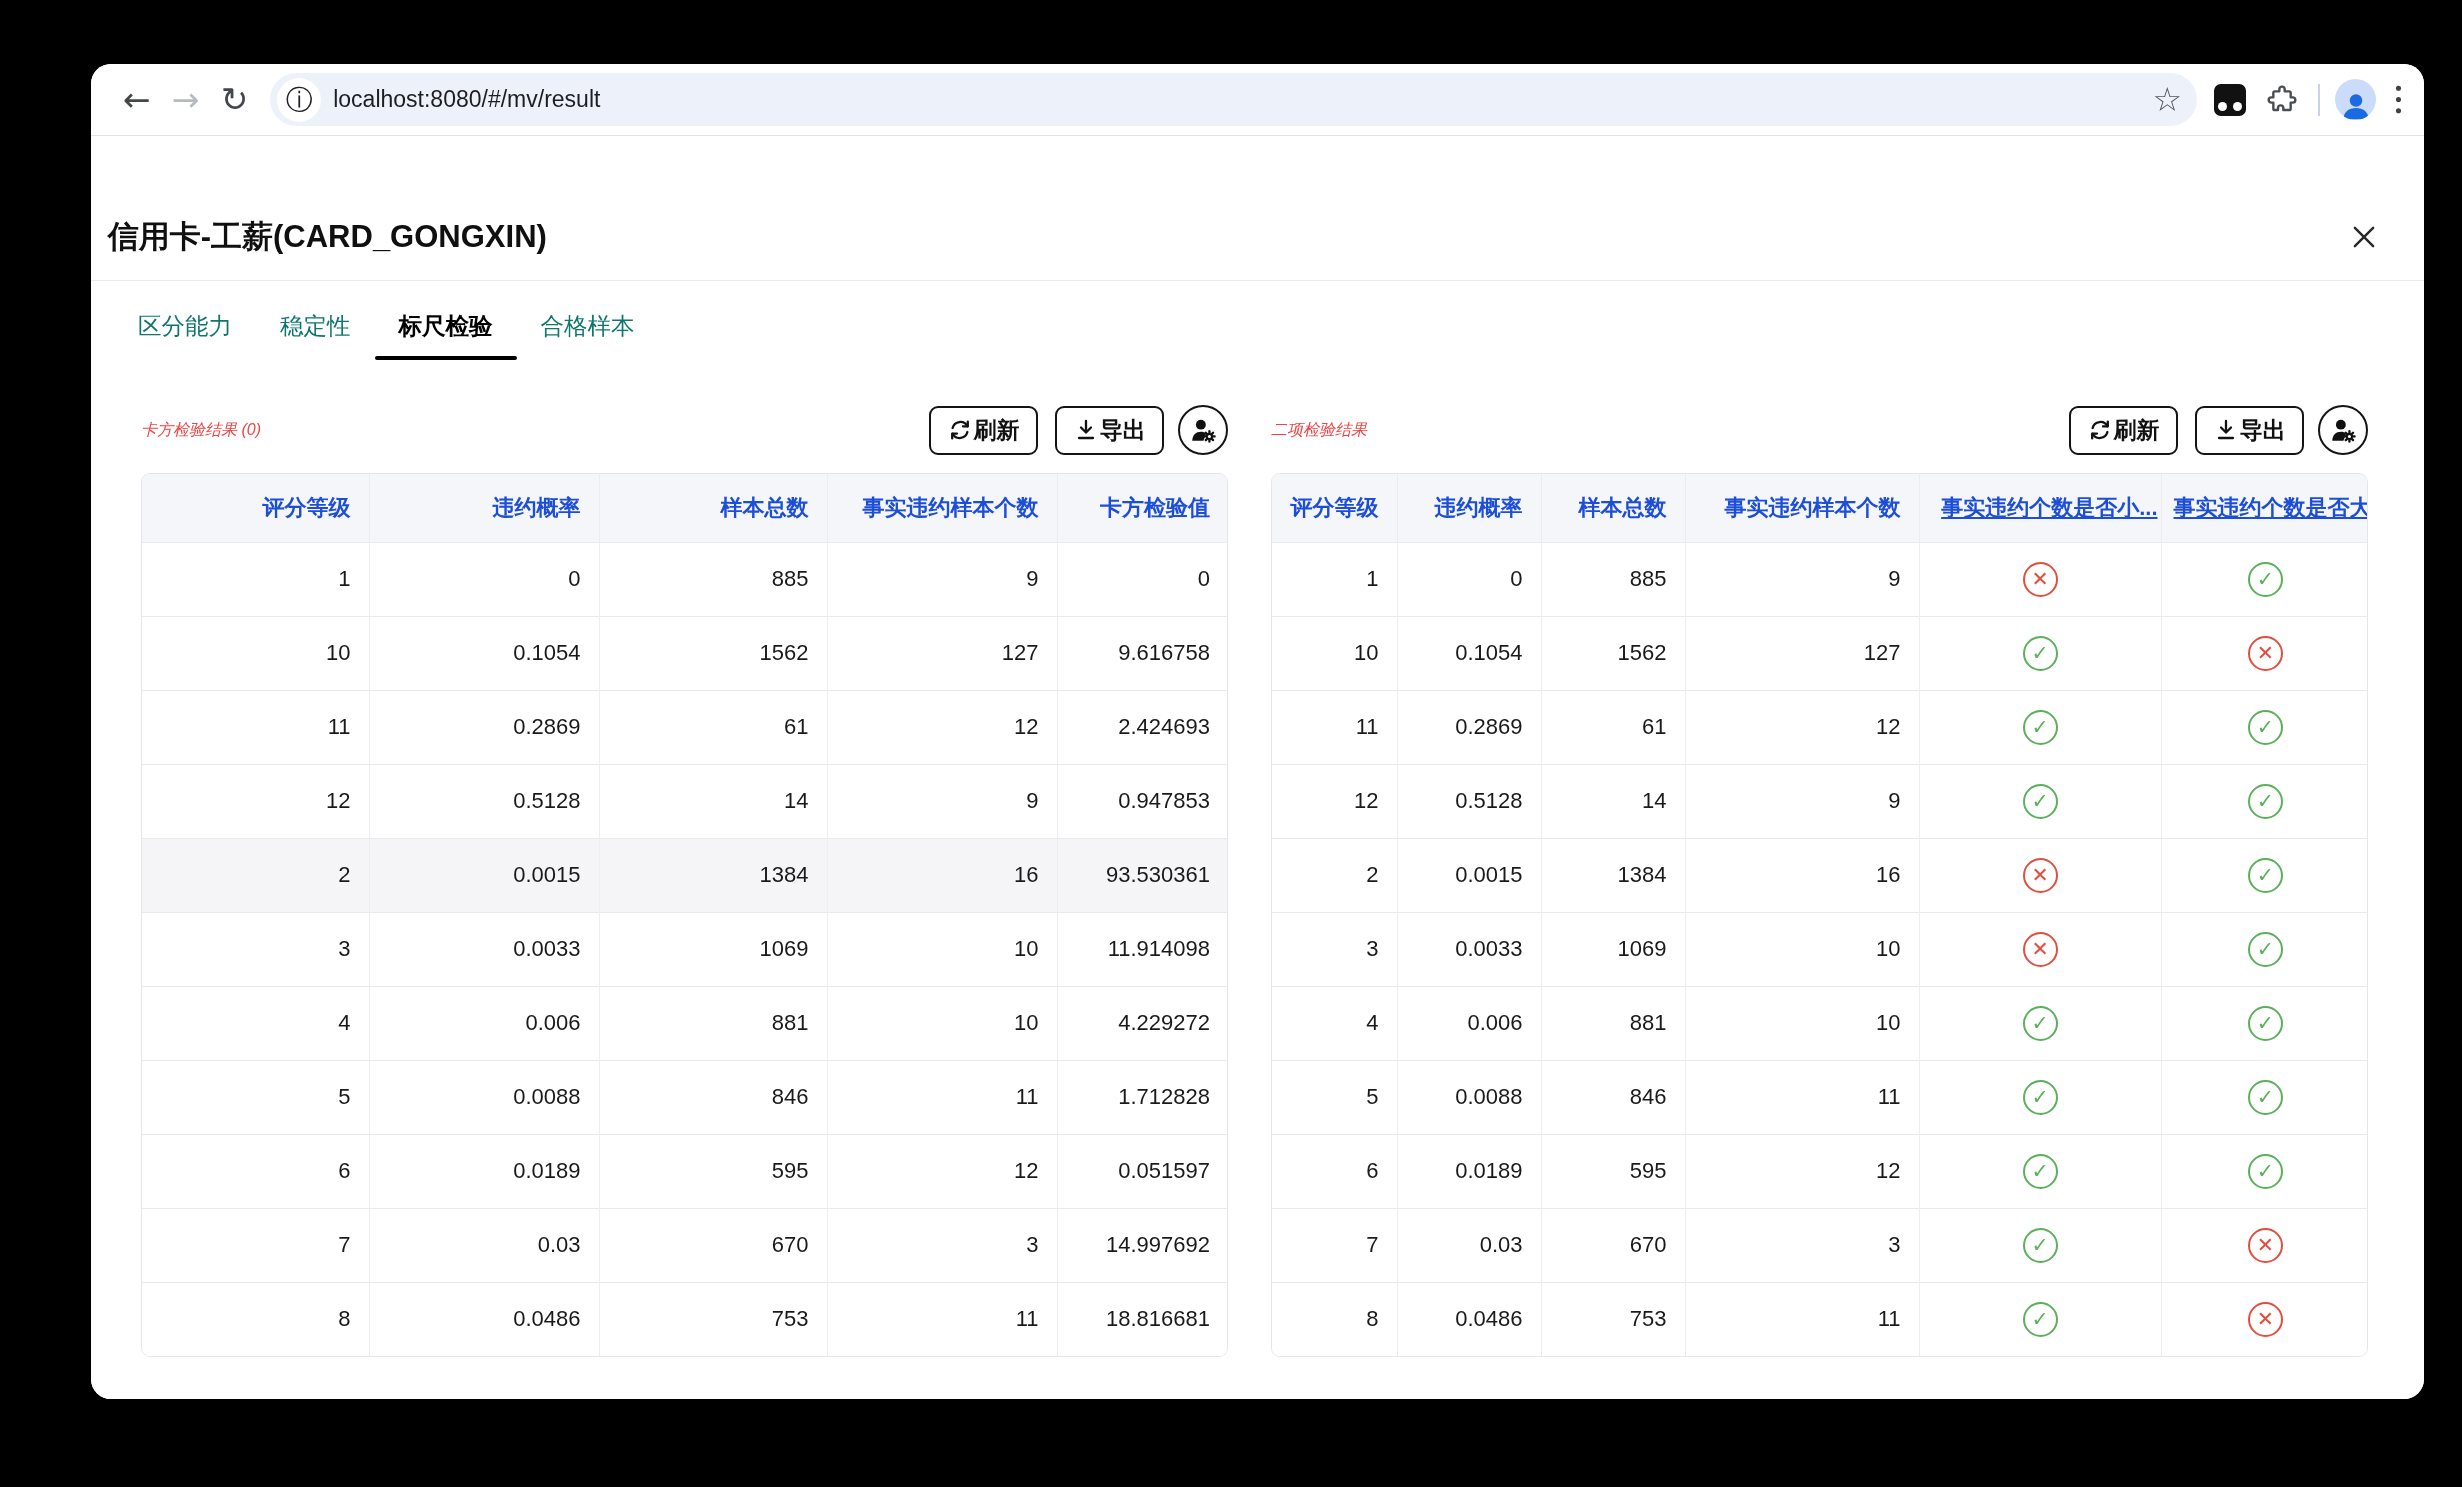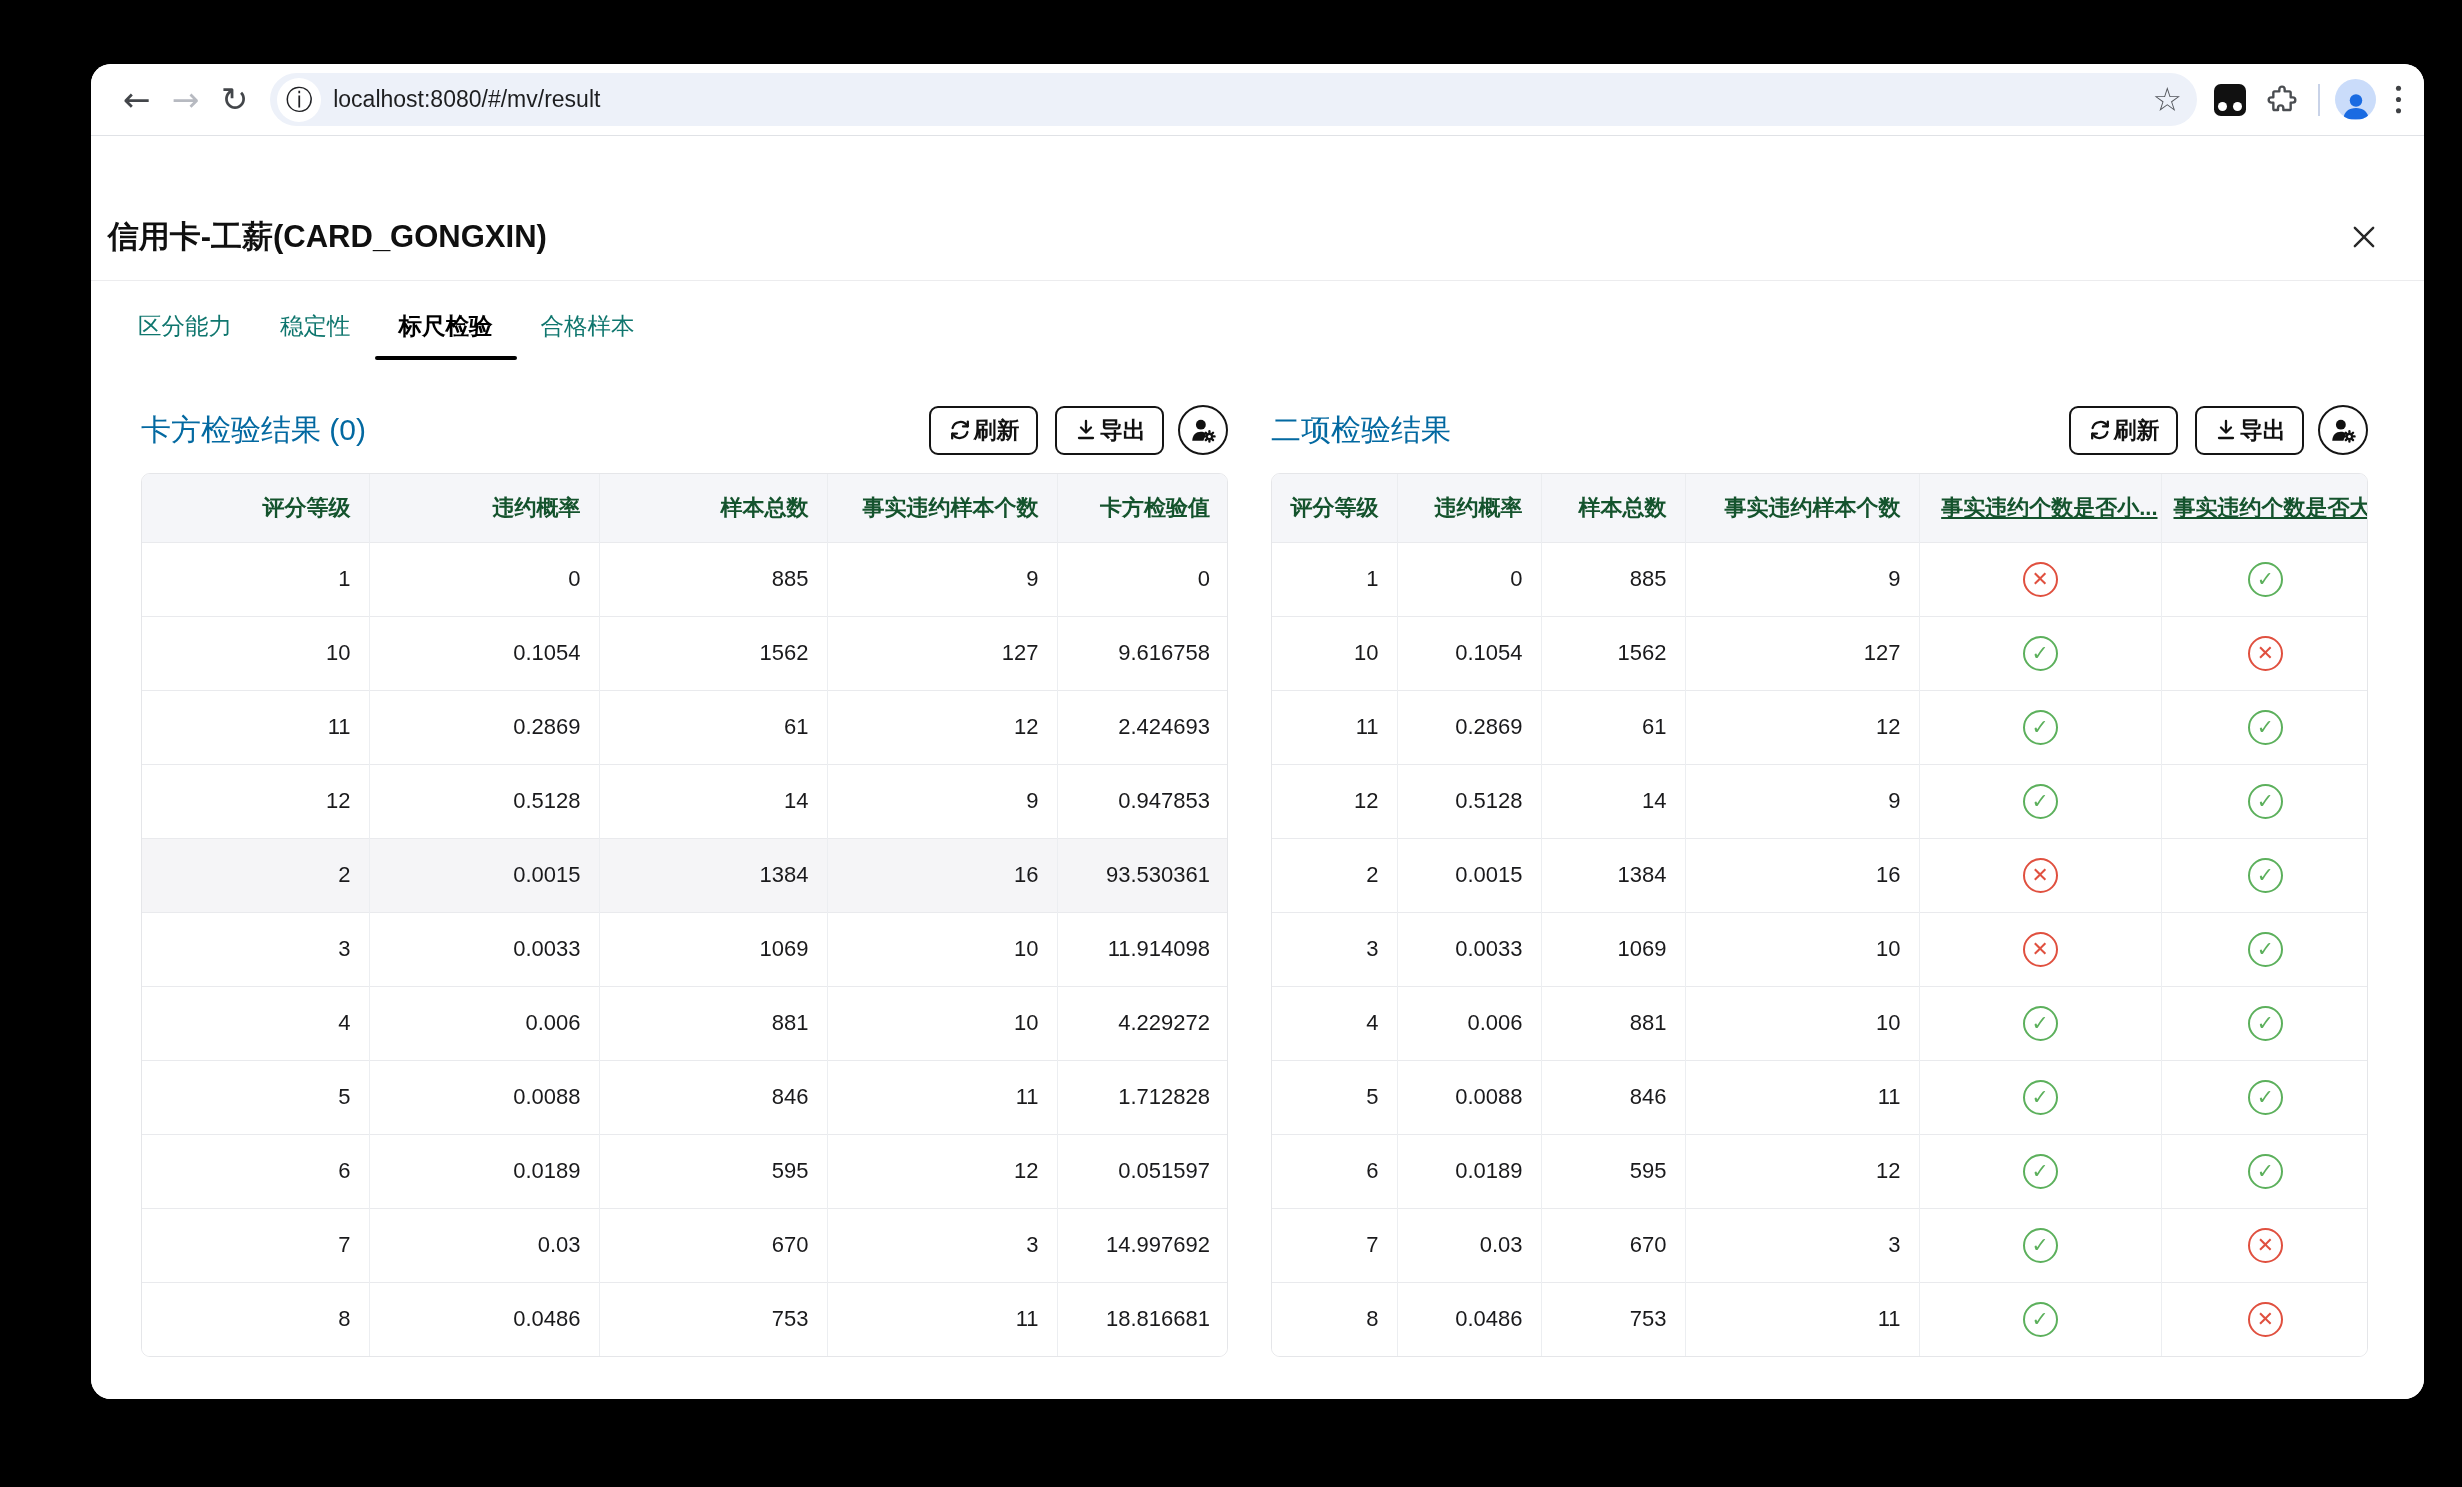--- a/index.html
+++ b/index.html
@@ -60,31 +60,31 @@
   .tab-item { padding:0 24px; display:flex; align-items:center; font-size:23.5px; color:#0f766e;
               position:relative; }
   .tab-item.active { font-weight:700; color:#000; }
   .tab-item.active::after { content:""; position:absolute; left:0; right:0; bottom:10px; height:4.5px;
               background:#000; border-radius:2.3px; }
 
   .panel { position:absolute; top:211px; }
   .panel-left  { left:50px;  width:1087px; }
   .panel-right { left:1180px; width:1097px; }
   .panel-head { display:flex; align-items:center; height:50px; margin-bottom:18px; }
-  .panel-title { font-size:30px; color:#0369a1; }
+  .panel-title { font-size:16px; color:#ef4444;font-style:italic; }
   .panel-actions { margin-left:auto; display:flex; align-items:center; gap:16.7px; }
   .btn { display:flex; align-items:center; gap:2px; height:49px; padding:0 16.7px;
          border:2.3px solid #141414; border-radius:9px; background:#fff;
          font-size:23px; font-weight:600; color:#111; font-family:inherit; }
   .icon-round { width:50px; height:50px; border:2.3px solid #141414; border-radius:50%; background:#fff;
                 display:flex; align-items:center; justify-content:center; margin-left:-3px; padding:0; }
 
   .table-wrap { border:1.5px solid #e5e6e9; border-radius:9px; overflow:hidden; background:#fff; }
   table { width:100%; border-collapse:collapse; table-layout:fixed; }
-  thead th { height:68px; background:#f5f6f9; font-size:22px; font-weight:700; color:#14532d;
+  thead th { height:68px; background:#f5f6f9; font-size:22px; font-weight:700; color:#1d4ed8;
              text-align:right; padding:0 18px; border-right:1.5px solid #ebedf0;
              white-space:nowrap; overflow:hidden; }
   thead th.th-left { text-align:right; padding:0 3px 0 12px;text-decoration:underline; }
   th:last-child, td:last-child { border-right:none; }
   tbody td { height:74px; font-size:22px; color:#1a1a1c; text-align:right; padding:0 18px;
              border-top:1.5px solid #e9eaed; border-right:1.5px solid #eceef1; background:#fff;
              vertical-align:middle; }
   tr.hl td { background:#f5f5f7; }
   td.icon-cell { text-align:center; padding:0; }
   .status { display:inline-flex; width:35px; height:35px; border-radius:50%; border:2.3px solid;

